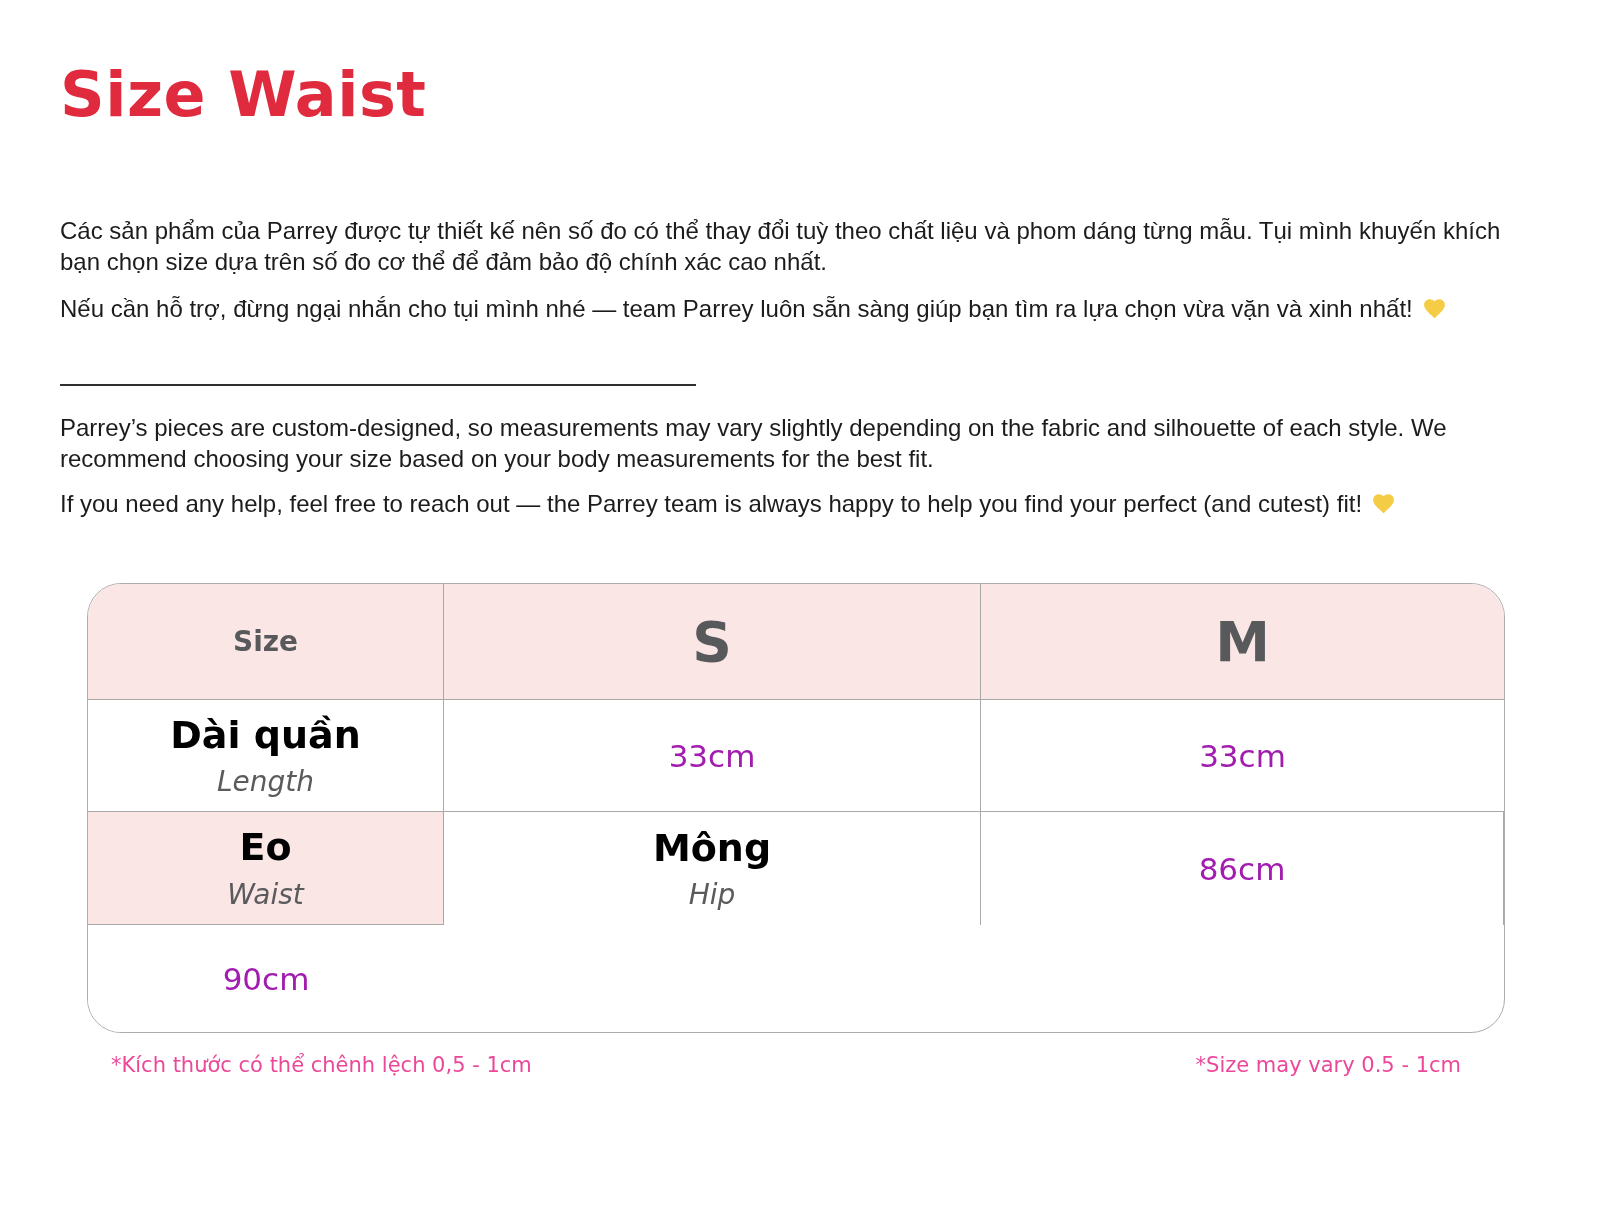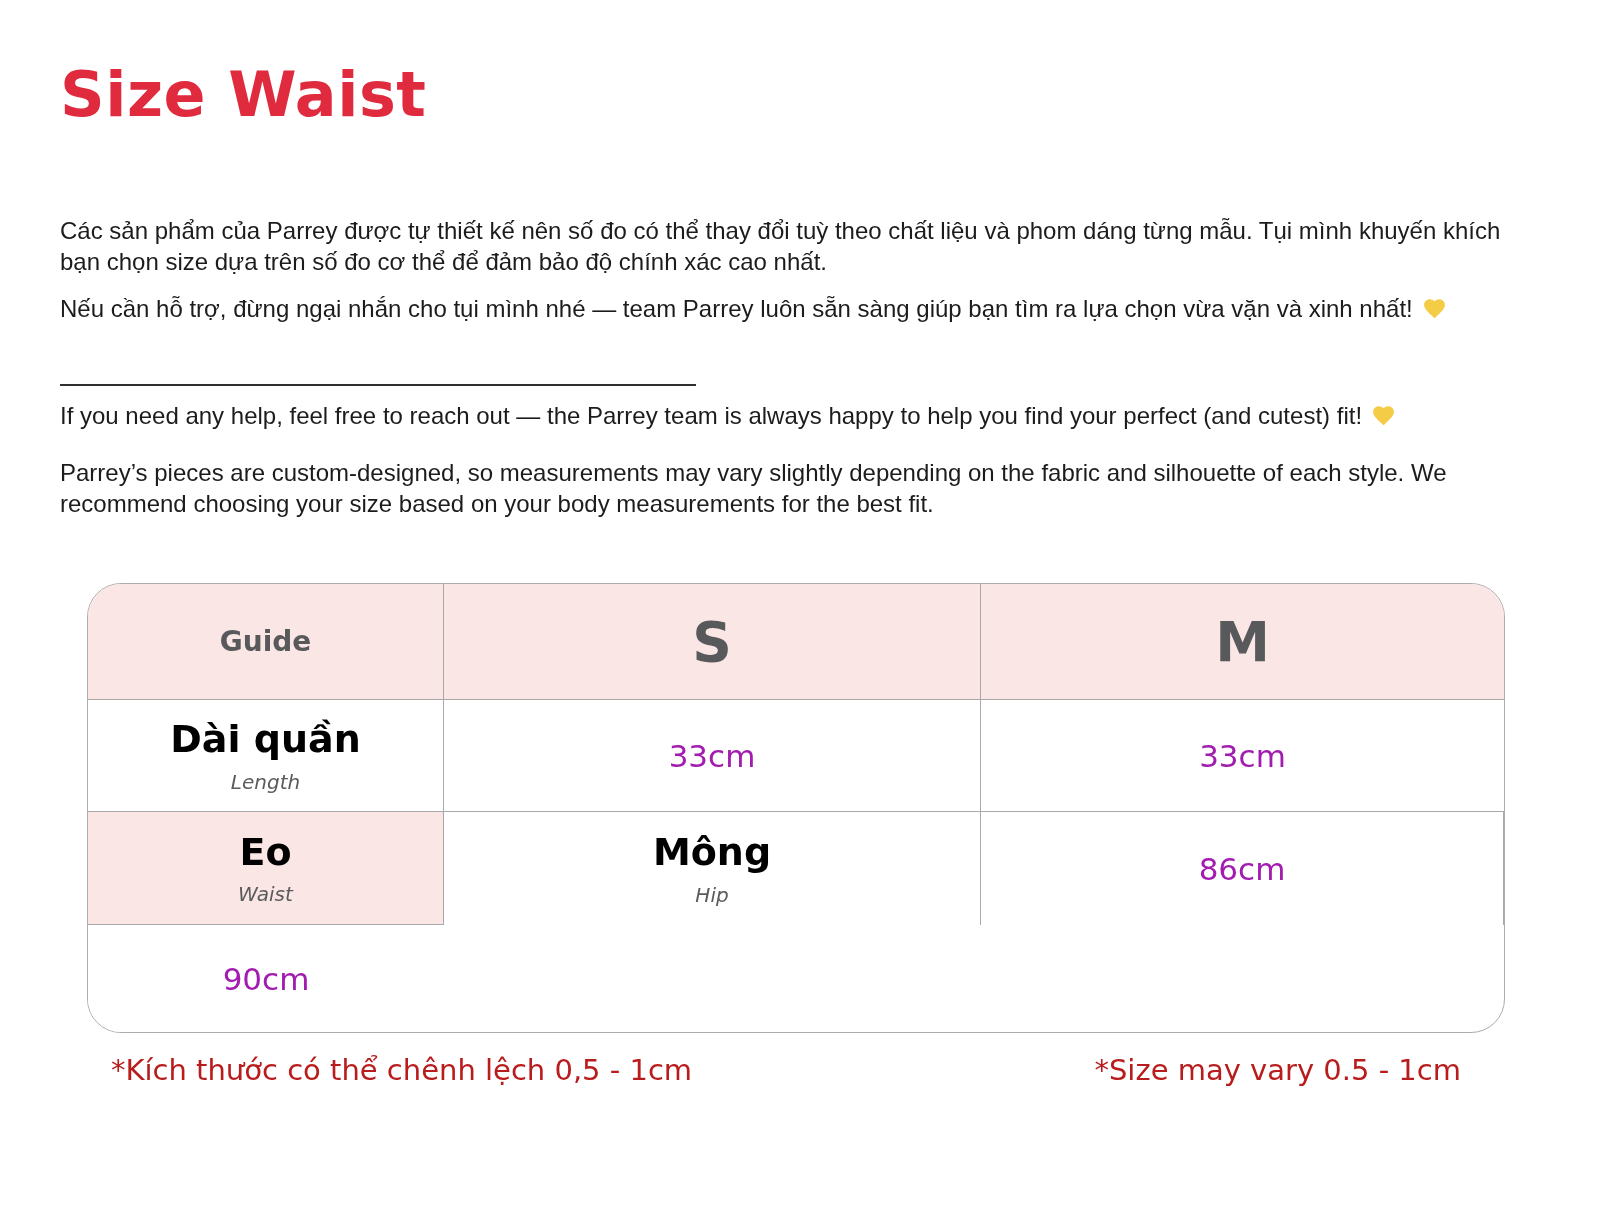--- a/index.html
+++ b/index.html
@@ -85,65 +85,65 @@
     color: #58595B;
   }
   .label-vi {
     font-size: 38px;
     font-weight: bold;
     color: #000000;
     line-height: 1.2;
   }
   .label-en {
     margin-top: 7px;
-    font-size: 20px;
+    font-size: 28px;
     font-style: italic;
     color: #5A5B5D;
   }
   .cell-value {
     font-size: 31px;
     color: #a21caf;
   }
   .footnotes {
     box-sizing: border-box;
     margin: 20px 0 0 27px;
     width: 1418px;
     padding: 0 44px 0 24px;
     display: flex;
     justify-content: space-between;
     font-family: "DejaVu Sans", sans-serif;
-    font-size: 29px;
-    color: #b91c1c;
+    font-size: 21px;
+    color: #ec4899;
   }
 </style>
 </head>
 <body>
 
 <div class="page">
 
   <h1 class="page-title">Size Waist</h1>
 
   <p class="para first-vi">Các sản phẩm của Parrey được tự thiết kế nên số đo có thể thay đổi tuỳ theo chất liệu và phom dáng từng mẫu. Tụi mình khuyến khích bạn chọn size dựa trên số đo cơ thể để đảm bảo độ chính xác cao nhất.</p>
 
   <p class="para second-vi"><span>Nếu cần hỗ trợ, đừng ngại nhắn cho tụi mình nhé — team Parrey luôn sẵn sàng giúp bạn tìm ra lựa chọn vừa vặn và xinh nhất!</span><svg class="heart" viewBox="0 0 24 24">
         <path fill="#F5CC45" d="M12 21.35l-1.45-1.32C5.4 15.36 2 12.28 2 8.5 2 5.42 4.42 3 7.5 3c1.74 0 3.41.81 4.5 2.09C13.09 3.81 14.76 3 16.5 3 19.58 3 22 5.42 22 8.5c0 3.78-3.4 6.86-8.55 11.54L12 21.35z"></path>
       </svg></p>
 
   <hr class="section-divider">
 
+  <p class="para first-en">Parrey’s pieces are custom-designed, so measurements may vary slightly depending on the fabric and silhouette of each style. We recommend choosing your size based on your body measurements for the best fit.</p>
+
   <p class="para second-en"><span>If you need any help, feel free to reach out — the Parrey team is always happy to help you find your perfect (and cutest) fit!</span><svg class="heart" viewBox="0 0 24 24">
         <path fill="#F5CC45" d="M12 21.35l-1.45-1.32C5.4 15.36 2 12.28 2 8.5 2 5.42 4.42 3 7.5 3c1.74 0 3.41.81 4.5 2.09C13.09 3.81 14.76 3 16.5 3 19.58 3 22 5.42 22 8.5c0 3.78-3.4 6.86-8.55 11.54L12 21.35z"></path>
       </svg></p>
 
-  <p class="para first-en">Parrey’s pieces are custom-designed, so measurements may vary slightly depending on the fabric and silhouette of each style. We recommend choosing your size based on your body measurements for the best fit.</p>
-
   <div class="size-table">
 
     <div class="cell bg-pink bR bB">
-      <span class="th-size">Guide</span>
+      <span class="th-size">Size</span>
     </div>
     <div class="cell bg-pink bR bB">
       <span class="th-letter">S</span>
     </div>
     <div class="cell bg-pink bB">
       <span class="th-letter">M</span>
     </div>
 
     <div class="cell bg-white bR bB">
       <span class="label-vi">Dài quần</span>

